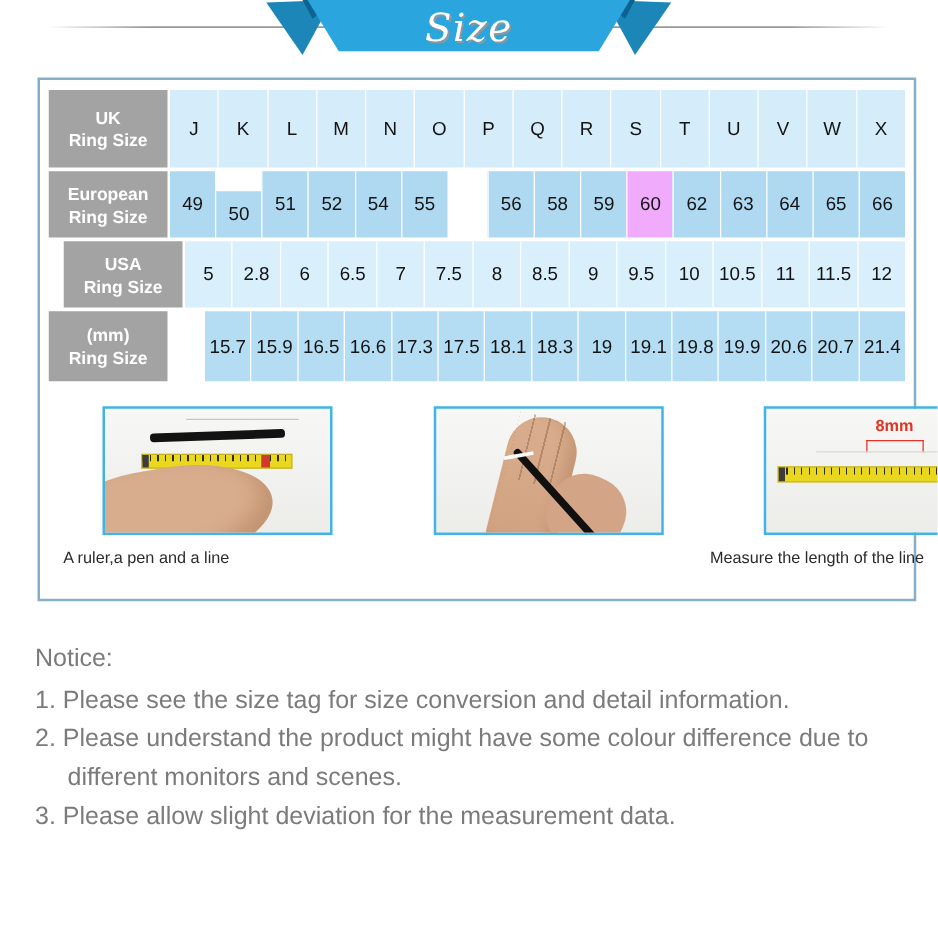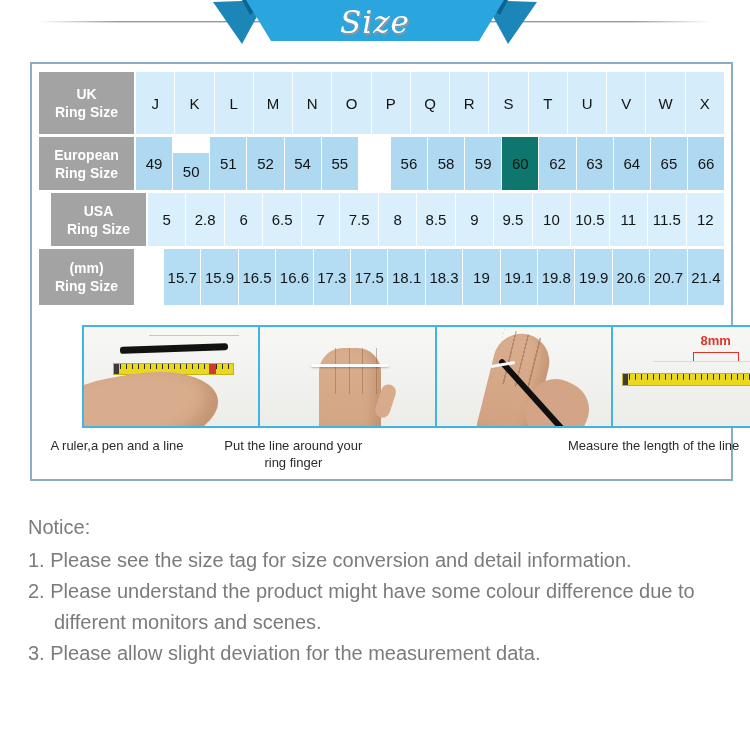--- a/index.html
+++ b/index.html
@@ -158,21 +158,21 @@
         </div>
         <div class="vcell" style="background: rgb(175, 217, 241);">49</div>
         <div class="vcell" style="background: rgb(175, 217, 241); margin-top: 16px;">50</div>
         <div class="vcell" style="background: rgb(175, 217, 241);">51</div>
         <div class="vcell" style="background: rgb(175, 217, 241);">52</div>
         <div class="vcell" style="background: rgb(175, 217, 241);">54</div>
         <div class="vcell" style="background: rgb(175, 217, 241);">55</div>
         <div class="vcell" style="background: rgb(175, 217, 241); margin-left: 32px;">56</div>
         <div class="vcell" style="background: rgb(175, 217, 241);">58</div>
         <div class="vcell" style="background: rgb(175, 217, 241);">59</div>
-        <div class="vcell" style="background: #0f766e;">60</div>
+        <div class="vcell" style="background: #f0abfc;">60</div>
         <div class="vcell" style="background: rgb(175, 217, 241);">62</div>
         <div class="vcell" style="background: rgb(175, 217, 241);">63</div>
         <div class="vcell" style="background: rgb(175, 217, 241);">64</div>
         <div class="vcell" style="background: rgb(175, 217, 241);">65</div>
         <div class="vcell" style="background: rgb(175, 217, 241);">66</div>
       </div>
       <div class="trow trow-2">
         <div class="hcell" style="background: rgb(163, 163, 163);">
           <span>USA</span>
           <span>Ring Size</span>
@@ -220,28 +220,20 @@
     <div class="pcol">
       <div class="panel">
         <div class="string1"></div>
         <div class="pen1"></div>
         <div class="tape tape1"></div>
         <div class="hand1"></div>
       </div>
       <div class="caption">A ruler,a pen and a line</div>
     </div>
 
-    <div class="pcol">
-      <div class="panel">
-        <div class="hand2"></div>
-        <div class="thumb2"></div>
-        <div class="string2"></div>
-      </div>
-      <div class="caption">Put the line around your ring finger</div>
-    </div>
 
     <div class="pcol">
       <div class="panel">
         <div class="hand3"></div>
         <div class="hand3b"></div>
         <div class="pen3"></div>
         <div class="mark3"></div>
       </div>
     </div>
 

